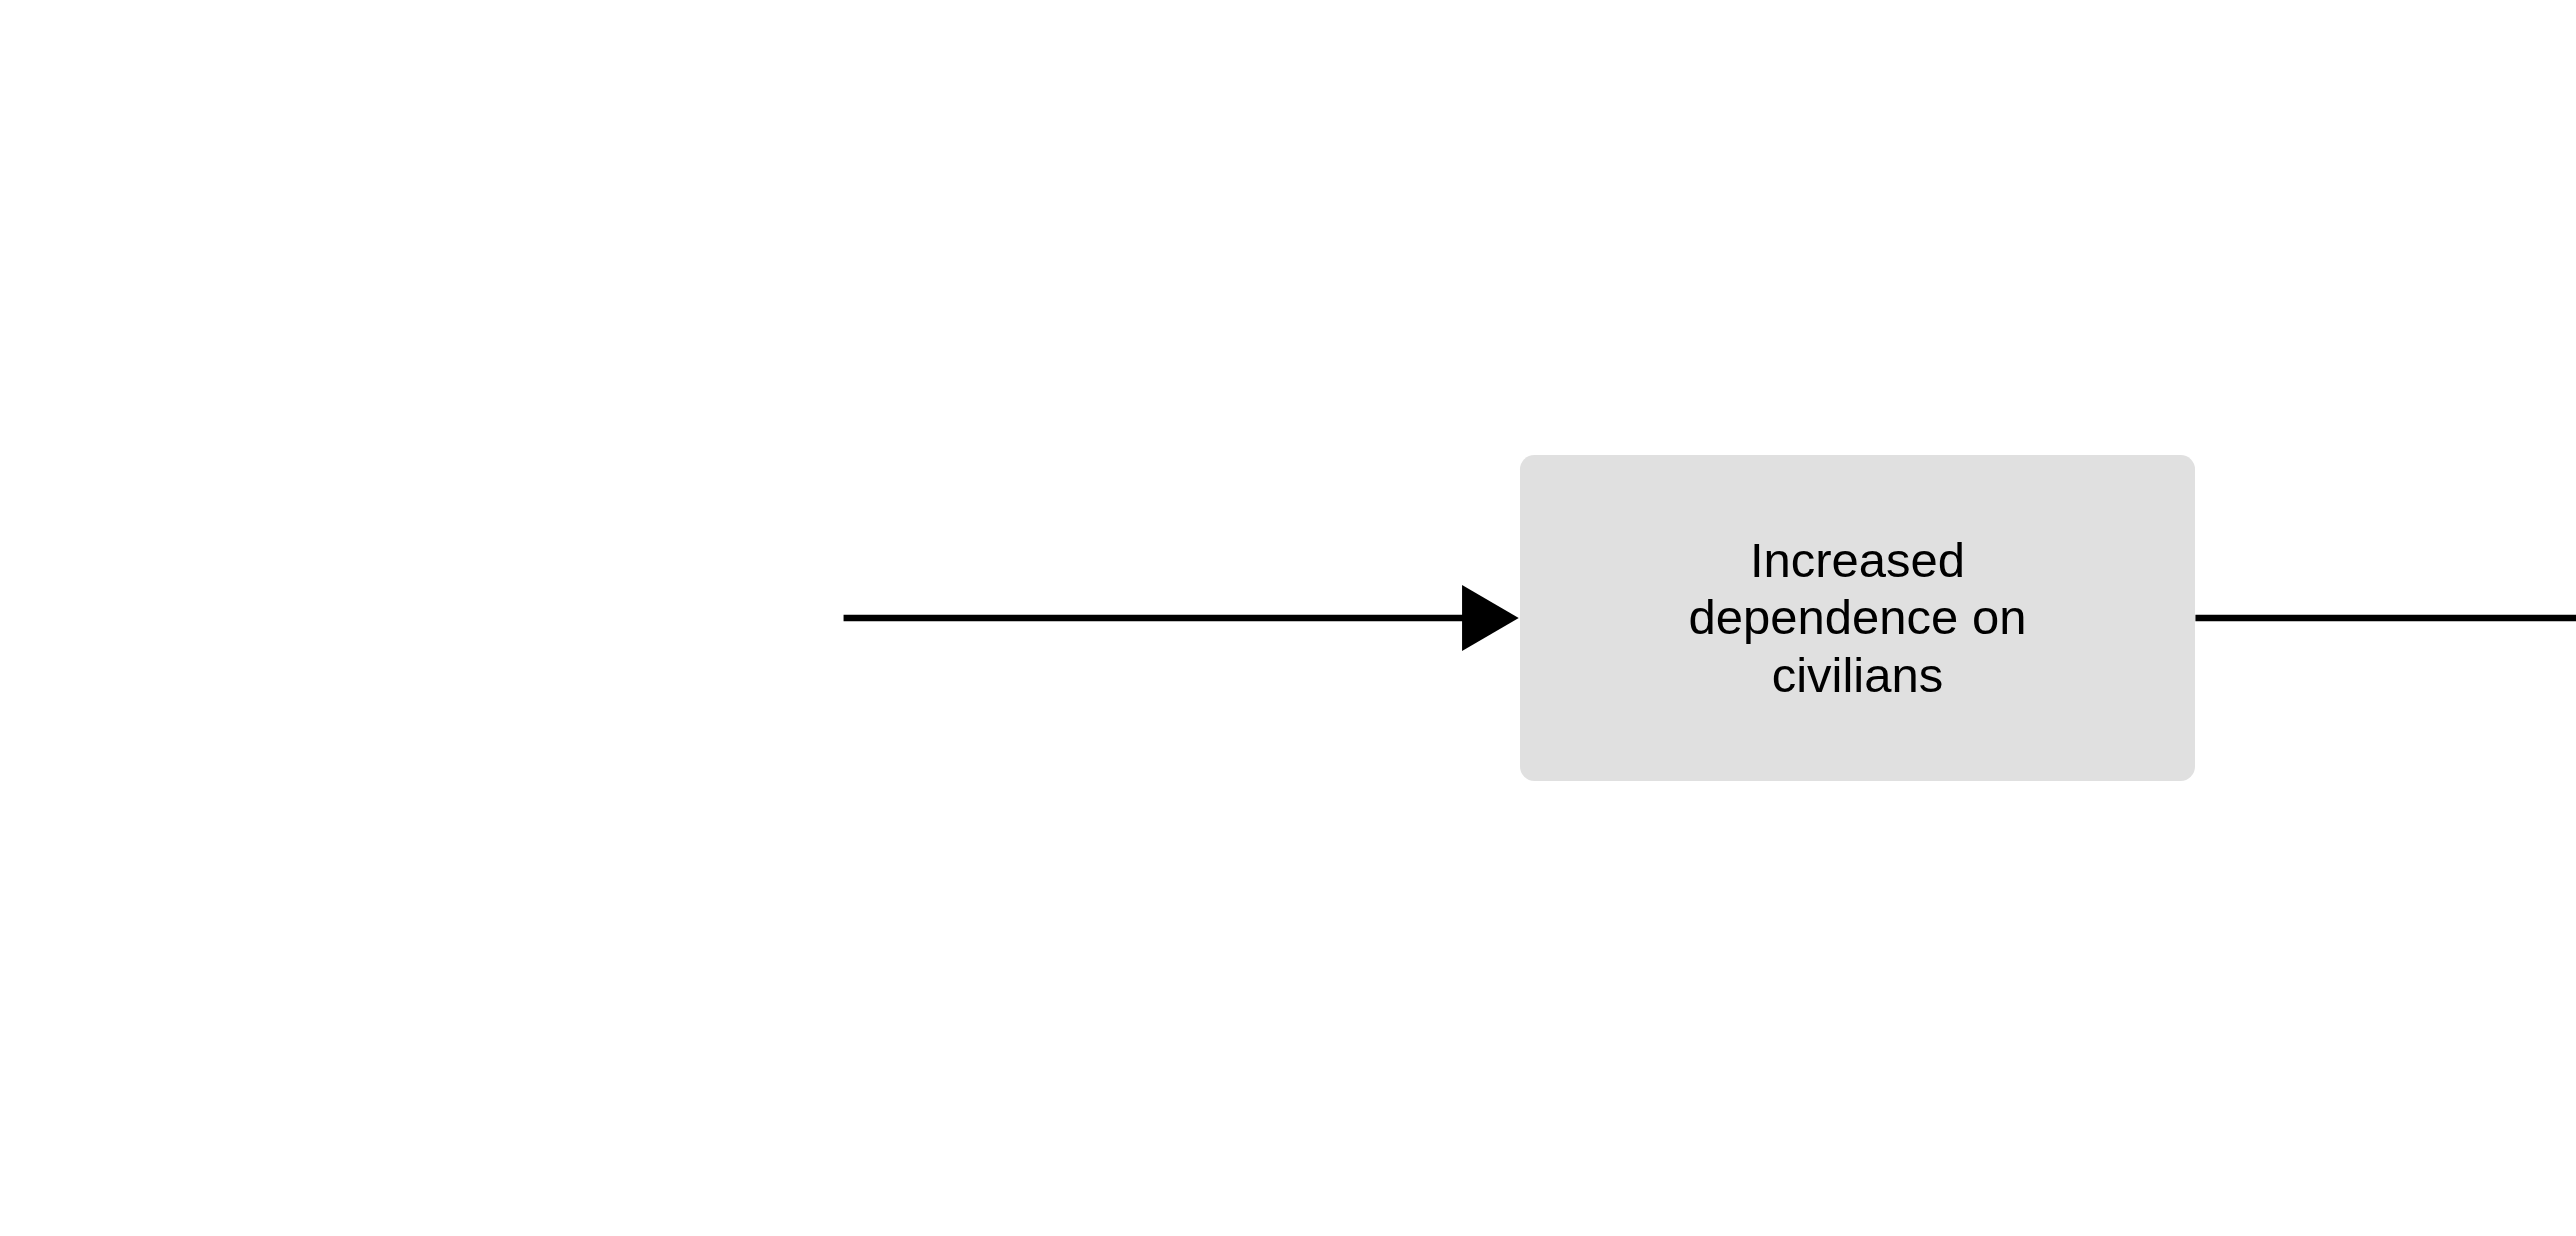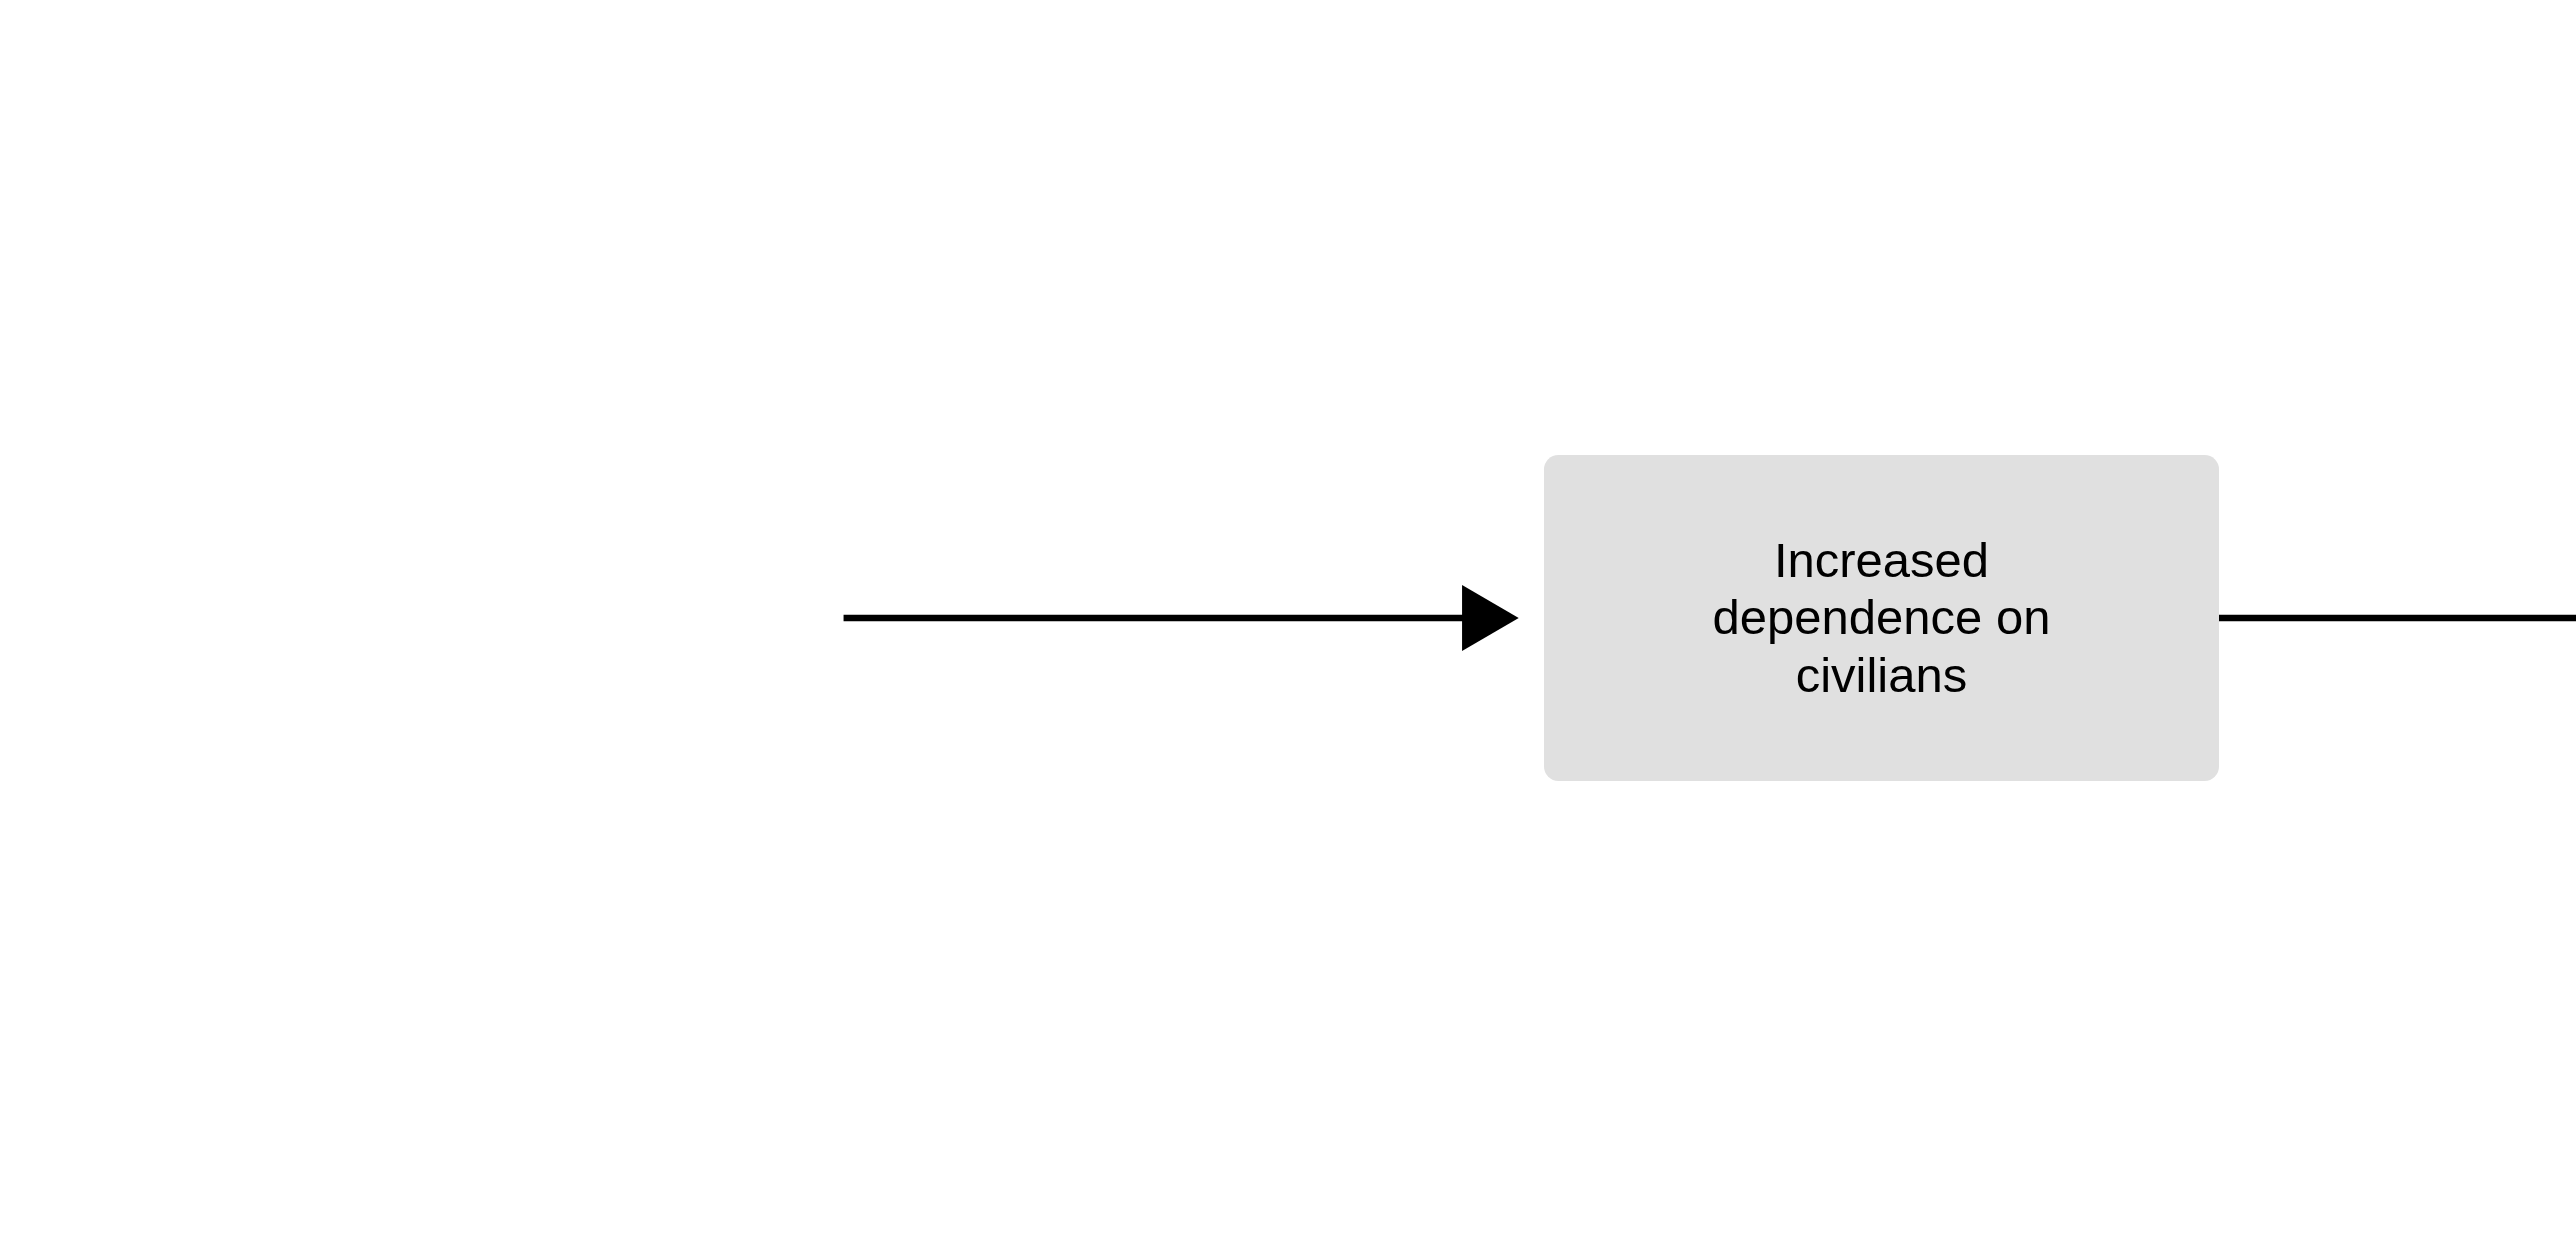--- a/index.html
+++ b/index.html
@@ -27,21 +27,21 @@
     box-sizing: border-box;
   }
   .node .label {
     white-space: pre-line;
     text-align: center;
     font-size: 49px;
     line-height: 1.17;
     color: #000000;
   }
   .node-a { left: 167px; }
-  .node-b { left: 1520px; margin-left: 24px; }
+  .node-b { left: 1520px; }
   .edge-svg {
     position: absolute;
     top: 0;
     left: 0;
     width: 3709px;
     height: 1236px;
     pointer-events: none;
   }
 </style>
 </head>

